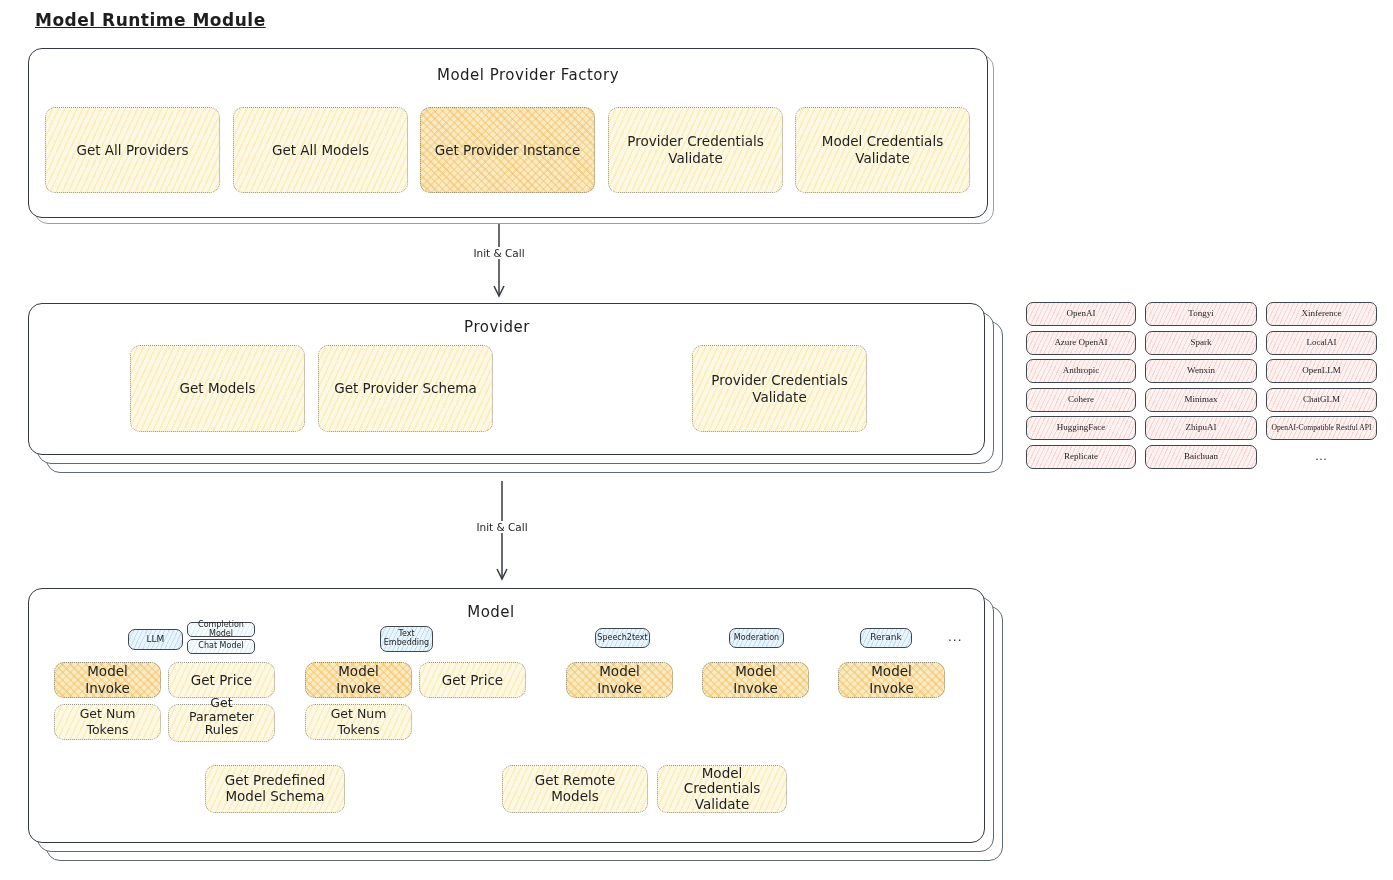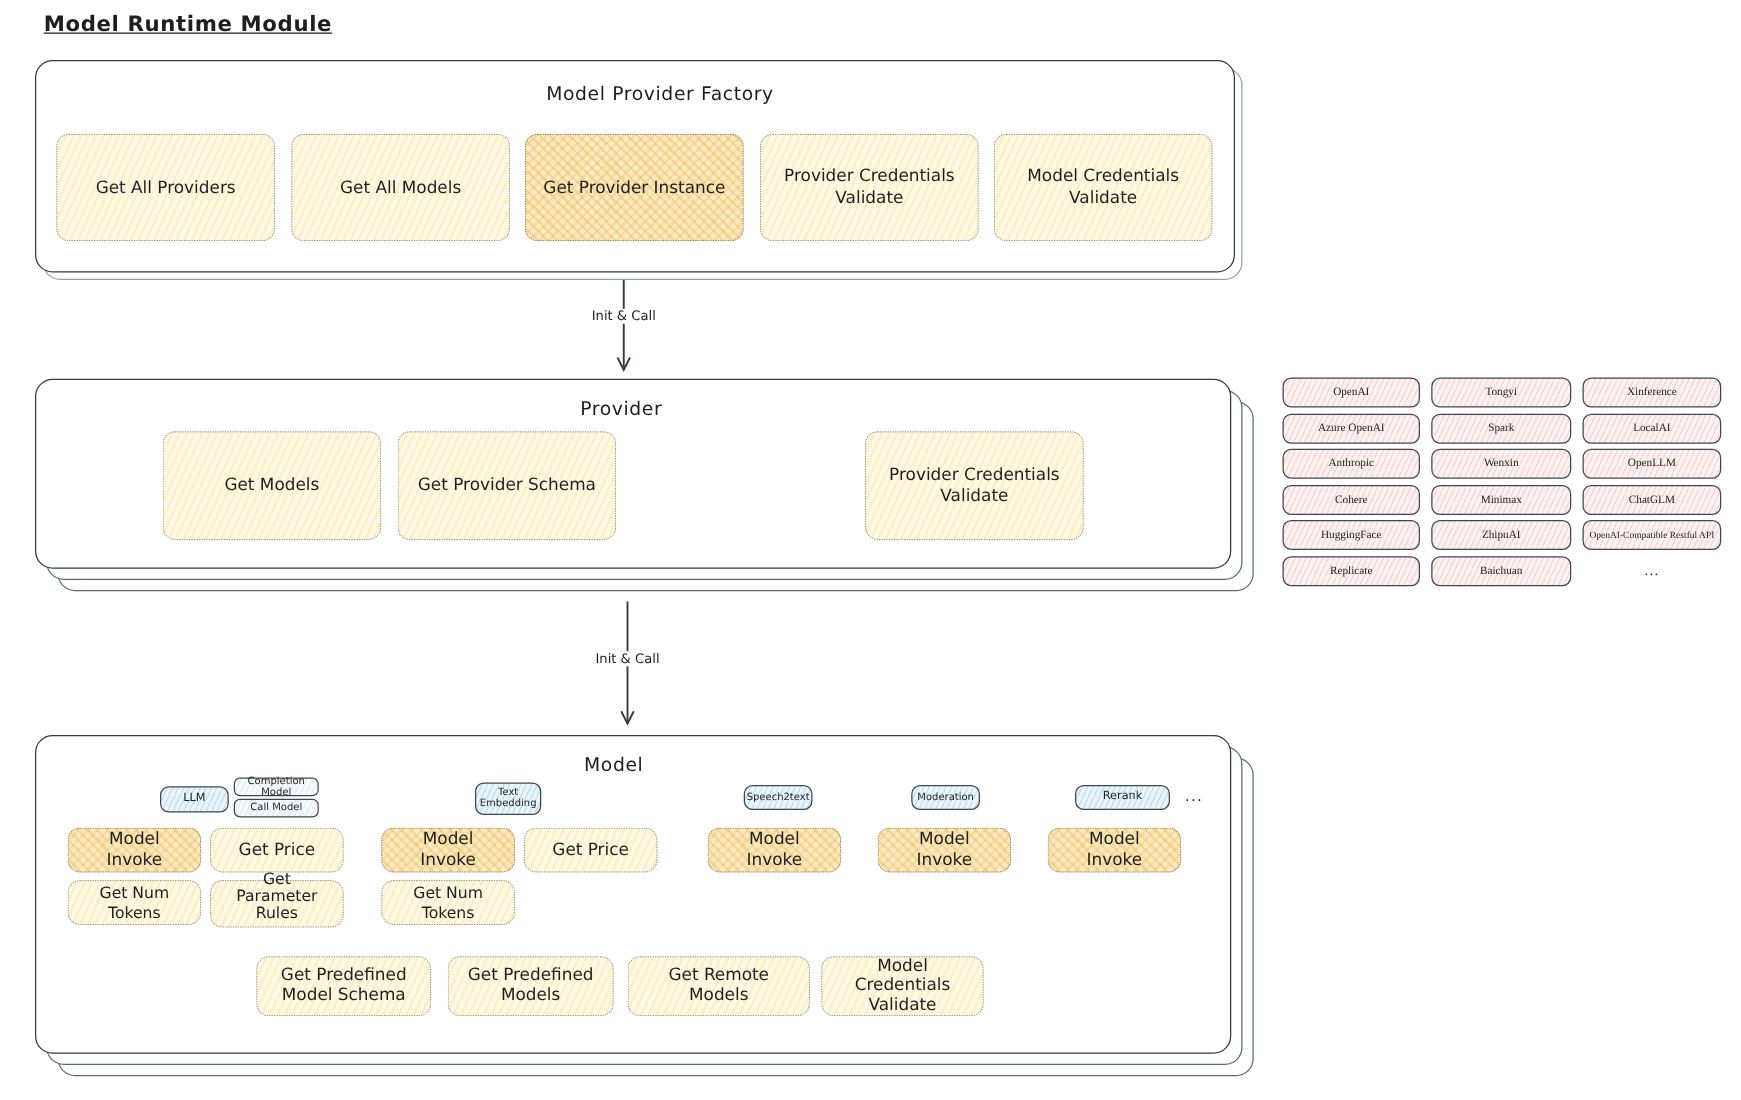--- a/index.html
+++ b/index.html
@@ -182,32 +182,32 @@
   <div class="abs outer" style="left:28px;top:588px;width:957px;height:255px;"></div>
   <div class="abs section-title" style="left:491px;top:603px;transform:translateX(-50%);">Model</div>
 
   <div class="abs tag center" style="left:128px;top:629px;width:55px;height:21px;">
     <span>LLM</span>
   </div>
   <div class="abs subtag center" style="left:187px;top:622px;width:68px;height:15px;">
     <span>Completion Model</span>
   </div>
   <div class="abs subtag center" style="left:187px;top:639px;width:68px;height:15px;">
-    <span>Call Model</span>
+    <span>Chat Model</span>
   </div>
   <div class="abs tag center" style="left:380px;top:626px;width:53px;height:26px;font-size:8px;">
     <span>Text Embedding</span>
   </div>
   <div class="abs tag center" style="left:595px;top:628px;width:55px;height:20px;font-size:8px;">
     <span>Speech2text</span>
   </div>
   <div class="abs tag center" style="left:729px;top:628px;width:55px;height:20px;font-size:8px;">
     <span>Moderation</span>
   </div>
-  <div class="abs tag center" style="left:860px;top:628px;width:76px;height:20px;">
+  <div class="abs tag center" style="left:860px;top:628px;width:52px;height:20px;">
     <span>Rerank</span>
   </div>
   <div class="abs ellipsis-text" style="left:948px;top:630px;">...</div>
 
   <div class="abs node hl center" style="left:54px;top:662px;width:107px;height:36px;">
     <span>Model Invoke</span>
   </div>
   <div class="abs node center" style="left:168px;top:662px;width:107px;height:36px;">
     <span>Get Price</span>
   </div>
@@ -233,23 +233,20 @@
   <div class="abs node center" style="left:168px;top:704px;width:107px;height:38px;font-size:12.5px;line-height:1.1;align-items:flex-end;">
     <span>Get Parameter Rules</span>
   </div>
   <div class="abs node center" style="left:305px;top:704px;width:107px;height:36px;font-size:12.5px;">
     <span>Get Num Tokens</span>
   </div>
 
   <div class="abs node center" style="left:205px;top:765px;width:140px;height:48px;line-height:1.15;">
     <span>Get Predefined Model Schema</span>
   </div>
-  <div class="abs node center" style="left:358px;top:765px;width:133px;height:48px;line-height:1.15;">
-    <span>Get Predefined Models</span>
-  </div>
   <div class="abs node center" style="left:502px;top:765px;width:146px;height:48px;line-height:1.15;">
     <span>Get Remote Models</span>
   </div>
   <div class="abs node center" style="left:657px;top:765px;width:130px;height:48px;line-height:1.15;">
     <span>Model Credentials Validate</span>
   </div>
 
 </div>
 
 </body></html>

